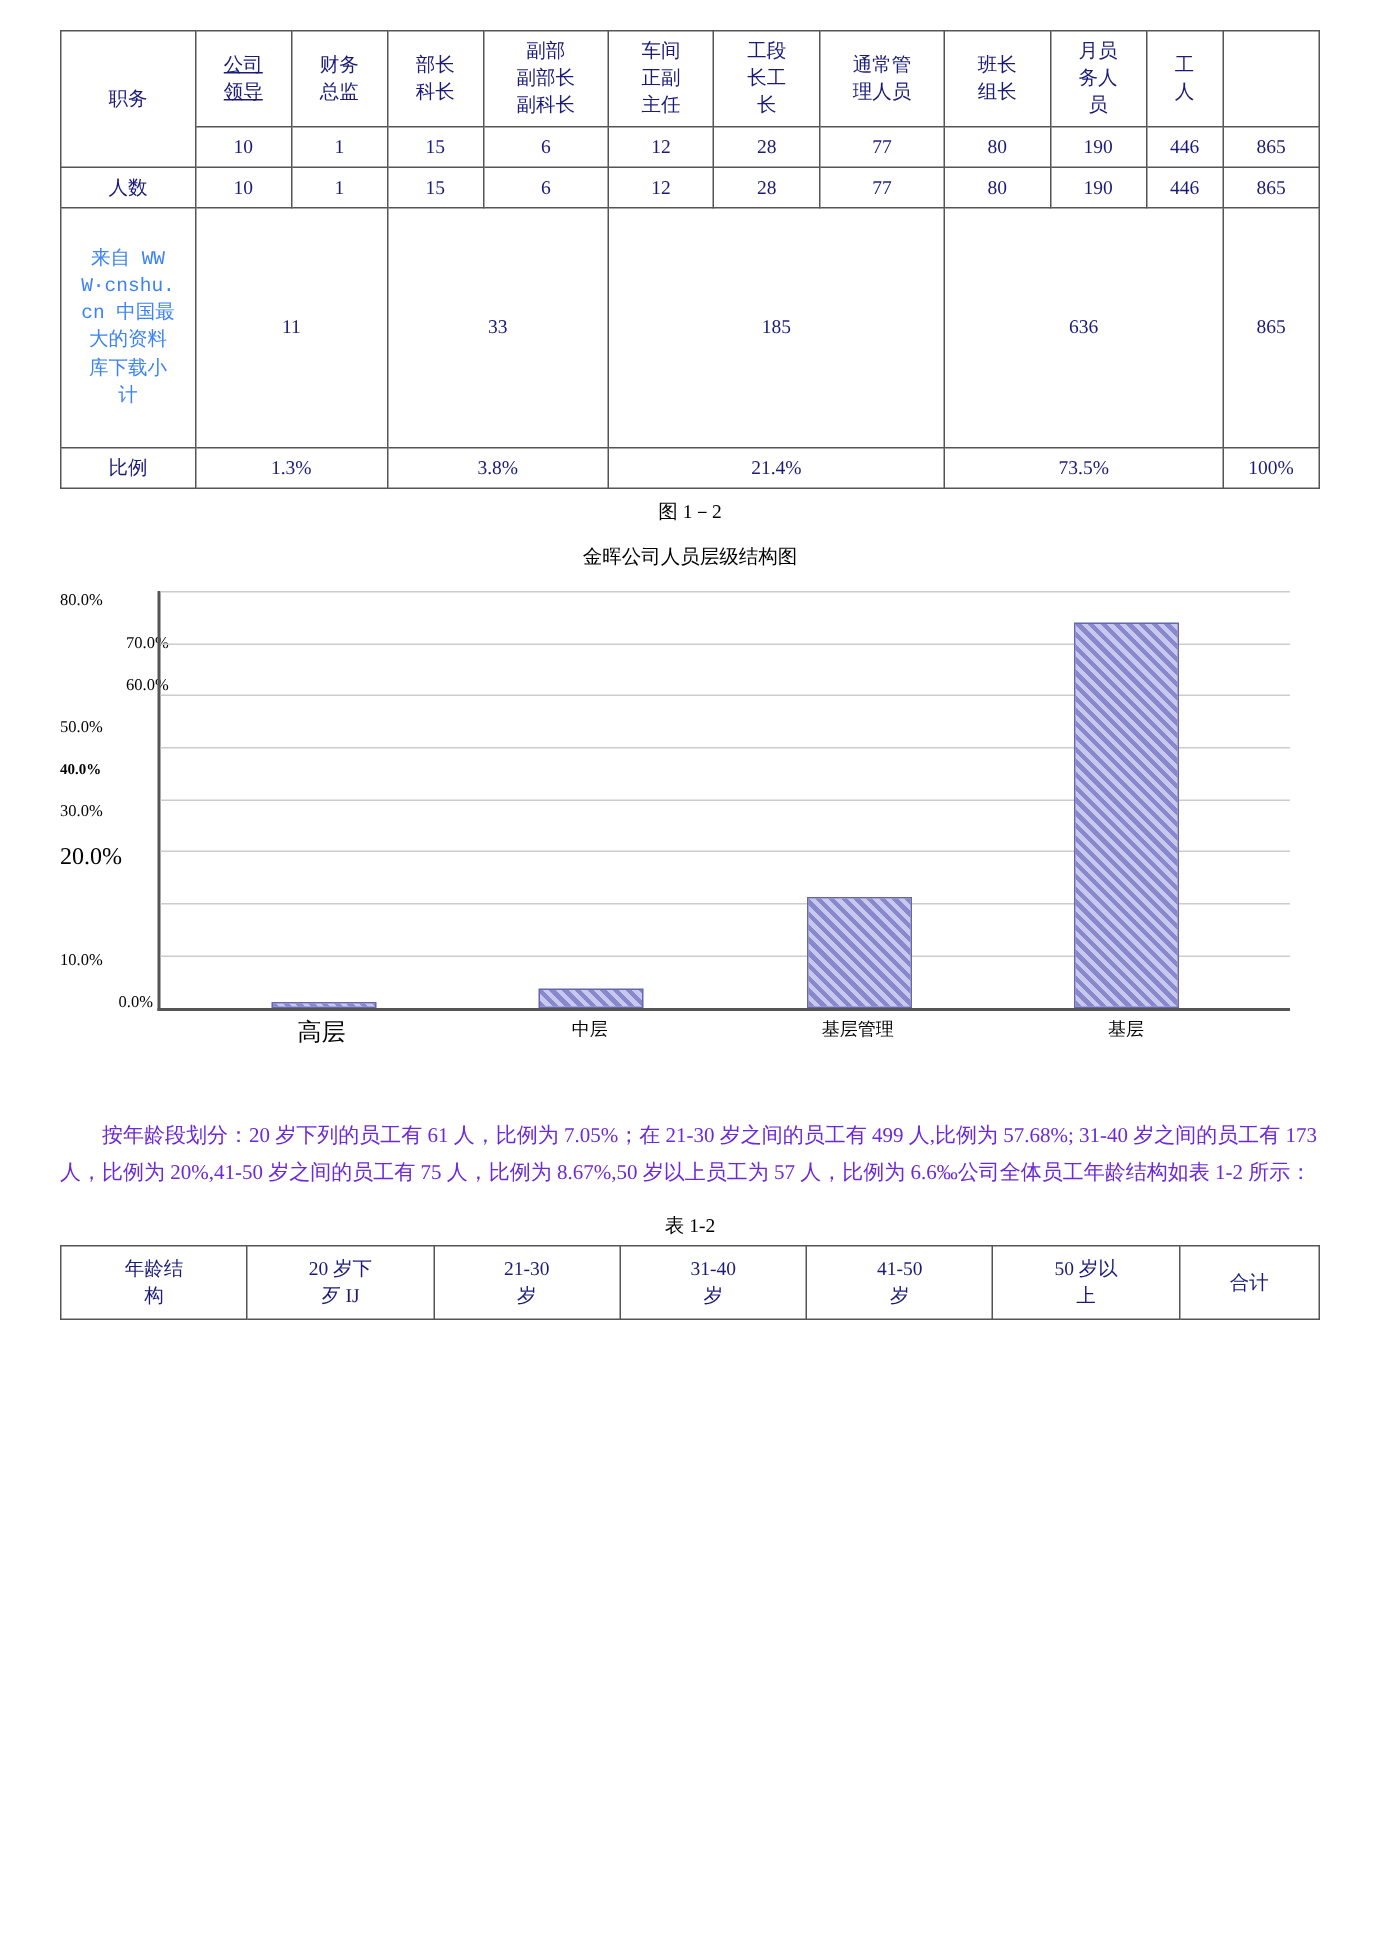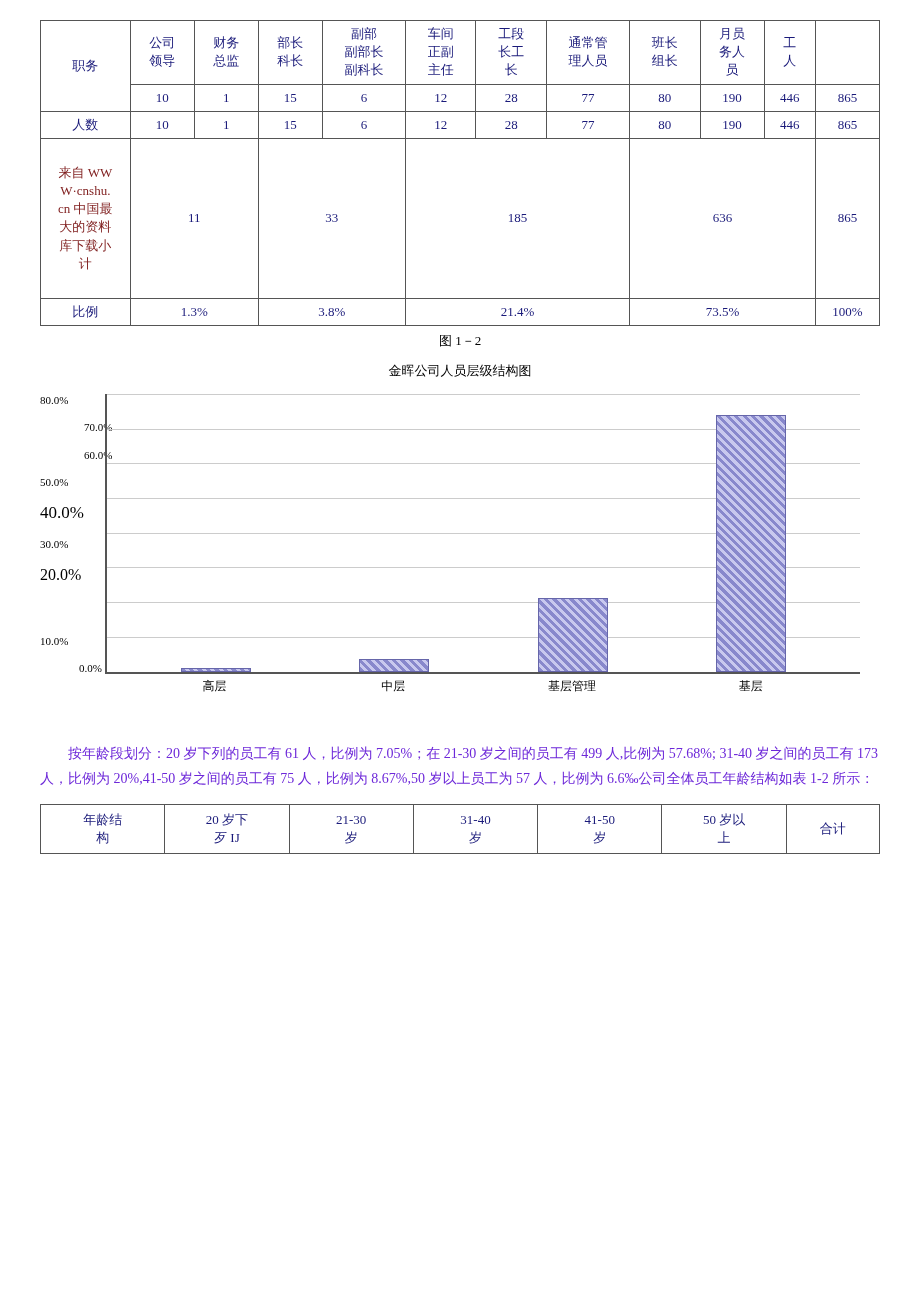--- a/index.html
+++ b/index.html
@@ -82,35 +82,36 @@
       vertical-align: middle;
       padding: 6px 4px;
       font-size: 13px;
       line-height: 1.4;
     }
 
     
     .watermark-cell {
       font-size: 12px;
       line-height: 1.6;
-      color: #7f1d1d;
-      text-align: center;
+      color: #3b82f6;
+      text-align: center;
+      font-family: Liberation Mono, monospace;
     }
   </style>
 </head>
 <body>
 
 <div class="page-content">
 
   <table class="data-table">
     <tbody>
 
       <tr class="header-row">
         <td rowspan="2" style="width:70px;">职务</td>
-        <td style="width:50px;">公司<br>领导</td>
+        <td style="width:50px;text-decoration:underline;">公司<br>领导</td>
         <td style="width:50px;">财务<br>总监</td>
         <td style="width:50px;">部长<br>科长</td>
         <td style="width:65px;">副部<br>副部长<br>副科长</td>
         <td style="width:55px;">车间<br>正副<br>主任</td>
         <td style="width:55px;">工段<br>长工<br>长</td>
         <td style="width:65px;">通常管<br>理人员</td>
         <td style="width:55px;">班长<br>组长</td>
         <td style="width:50px;">月员<br>务人<br>员</td>
         <td style="width:40px;">工<br>人</td>
         <td style="width:50px;"></td>
@@ -171,21 +172,21 @@
 
   <div class="chart-section">
     <div class="chart-title">金晖公司人员层级结构图</div>
     <div style="position: relative; padding-left: 65px; padding-bottom: 30px; padding-right: 20px;">
 
       <div style="position: absolute; left: 0; top: 0; height: 280px; display: flex; flex-direction: column-reverse; justify-content: space-between;">
         <span style="font-size:11px;padding-left:39px;">0.0%</span>
         <span style="font-size:11px;margin-top:36px;">10.0%</span>
         <span style="font-size:16px;">20.0%</span>
         <span style="font-size:11px;">30.0%</span>
-        <span style="font-size:17px;">40.0%</span>
+        <span style="font-size:10px;font-weight:bold;">40.0%</span>
         <span style="font-size:11px;">50.0%</span>
         <span style="font-size:11px;padding-left:44px;">60.0%</span>
         <span style="font-size:11px;text-align:right;">70.0%</span>
         <span style="font-size:11px;">80.0%</span>
       </div>
 
       <div style="position: relative; height: 280px; border-left: 2px solid #555; border-bottom: 2px solid #555;">
 
         <div style="position:absolute; top:0; left:0; right:0; bottom:0; display:flex; flex-direction:column; justify-content:space-between;">
           <div style="width:100%; height:1px; background:#ccc;"></div>
@@ -213,30 +214,31 @@
             <div style="width:70px; height:74px; background: repeating-linear-gradient(45deg, #8888cc, #8888cc 3px, #c8c8ee 3px, #c8c8ee 6px); border:1px solid #6666aa;"></div>
           </div>
 
           <div style="display:flex; flex-direction:column; align-items:center;">
             <div style="width:70px; height:257px; background: repeating-linear-gradient(45deg, #8888cc, #8888cc 3px, #c8c8ee 3px, #c8c8ee 6px); border:1px solid #6666aa;"></div>
           </div>
         </div>
       </div>
 
       <div style="display:flex; justify-content:space-around; padding: 4px 20px 0 20px;">
-        <span style="font-size:12px; width:70px; text-align:center;">高层</span>
+        <span style="font-size:16px; width:70px; text-align:center;">高层</span>
         <span style="font-size:12px; width:70px; text-align:center;">中层</span>
         <span style="font-size:12px; width:70px; text-align:center;">基层管理</span>
         <span style="font-size:12px; width:70px; text-align:center;">基层</span>
       </div>
     </div>
   </div>
 
   <p class="paragraph">按年龄段划分：20 岁下列的员工有 61 人，比例为 7.05%；在 21-30 岁之间的员工有 499 人,比例为 57.68%; 31-40 岁之间的员工有 173 人，比例为 20%,41-50 岁之间的员工有 75 人，比例为 8.67%,50 岁以上员工为 57 人，比例为 6.6‰公司全体员工年龄结构如表 1-2 所示：</p>
 
+  <div class="table-label">表 1-2</div>
 
   <table class="age-table">
     <tbody>
       <tr>
         <td style="width:80px;">年龄结<br>构</td>
         <td style="width:80px;">20 岁下<br>歹 IJ</td>
         <td style="width:80px;">21-30<br>岁</td>
         <td style="width:80px;">31-40<br>岁</td>
         <td style="width:80px;">41-50<br>岁</td>
         <td style="width:80px;">50 岁以<br>上</td>

